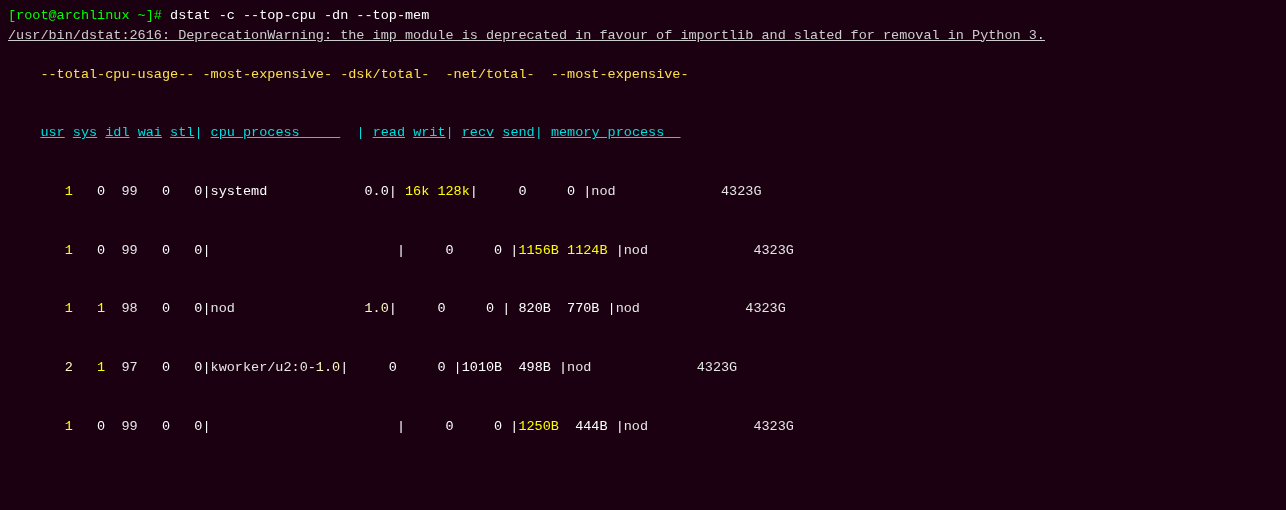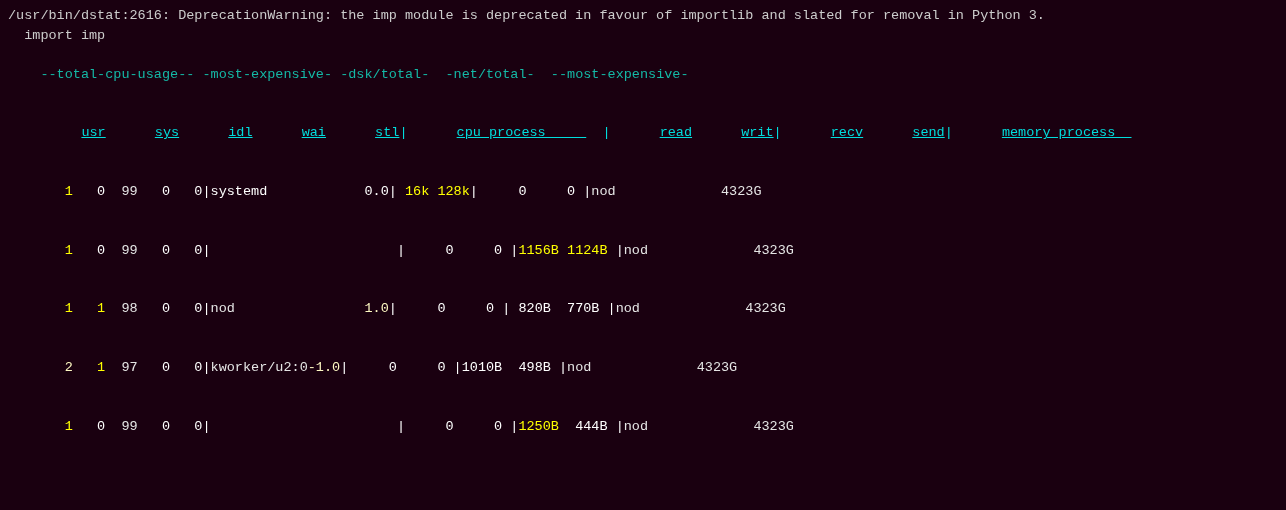--- a/index.html
+++ b/index.html
@@ -18,35 +18,35 @@
     }
     .line {
       white-space: pre;
       display: block;
     }
     
     .white    { color: #ffffff; }
     .green    { color: #e5e5e5; }
     .yellow   { color: #ffff00; }
     .red      { color: #fef9c3; }
-    .cyan     { color: #14b8a6; }
+    .cyan     { color: #fde047; }
     .col-hdr  { color: #00dddd; }
-    .col-hdr-u{ color: #00dddd; text-decoration: underline; margin-left: 41px; }
+    .col-hdr-u{ color: #00dddd; text-decoration: underline; }
     .prompt   { color: #00ff00; }
     .cmd      { color: #ffffff; }
-    .warn-text{ color: #cccccc; }
+    .warn-text{ color: #cccccc; text-decoration: underline; }
   </style>
 </head>
 <body>
 
 <div class="terminal">
 
+  <span class="line"><span class="green prompt">[root@archlinux ~]#</span><span class="cmd"> dstat -c --top-cpu -dn --top-mem</span></span>
 
   <span class="line warn-text">/usr/bin/dstat:2616: DeprecationWarning: the imp module is deprecated in favour of importlib and slated for removal in Python 3.</span>
-  <span class="line warn-text">  import imp</span>
 
   <span class="line">
     <span class="cyan">--total-cpu-usage-- </span><span class="cyan">-most-expensive- </span><span class="cyan">-dsk/total-  </span><span class="cyan">-net/total-  </span><span class="cyan">--most-expensive-</span>
   </span>
 
   <span class="line">
     <span class="col-hdr-u">usr</span><span class="col-hdr"> </span><span class="col-hdr-u">sys</span><span class="col-hdr"> </span><span class="col-hdr-u">idl</span><span class="col-hdr"> </span><span class="col-hdr-u">wai</span><span class="col-hdr"> </span><span class="col-hdr-u">stl</span><span class="col-hdr">| </span><span class="col-hdr-u">cpu process     </span><span class="col-hdr">  | </span><span class="col-hdr-u">read</span><span class="col-hdr"> </span><span class="col-hdr-u">writ</span><span class="col-hdr">| </span><span class="col-hdr-u">recv</span><span class="col-hdr"> </span><span class="col-hdr-u">send</span><span class="col-hdr">| </span><span class="col-hdr-u">memory process  </span><span class="col-hdr"> </span>
   </span>
 
   <span class="line">

